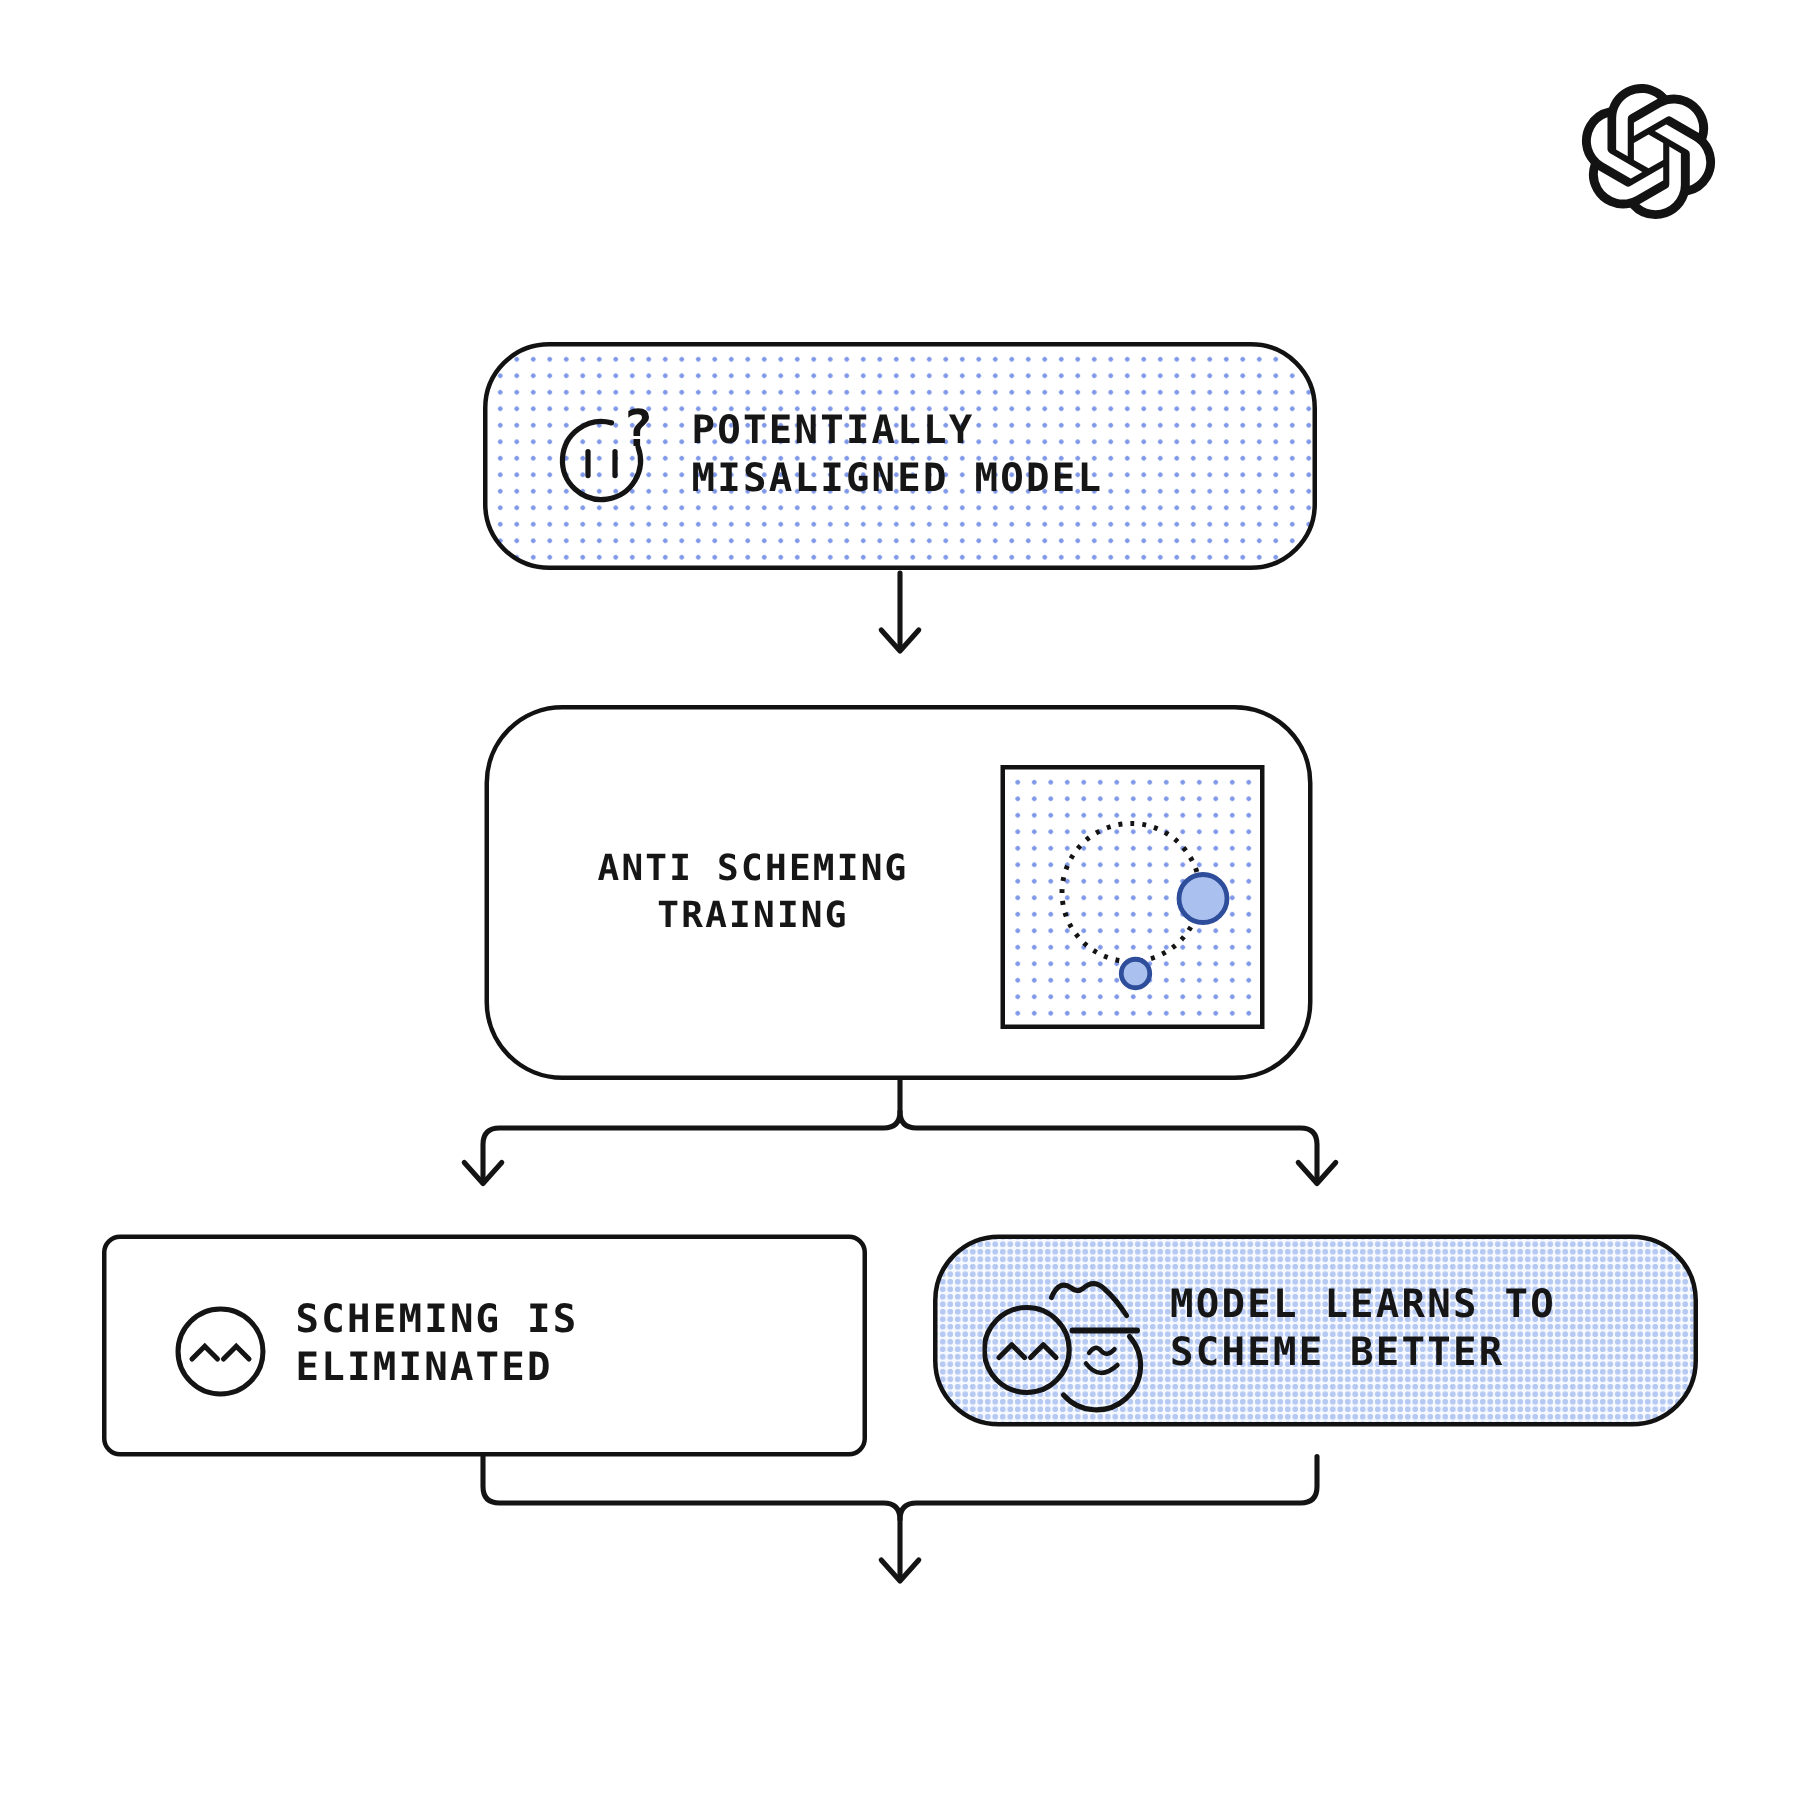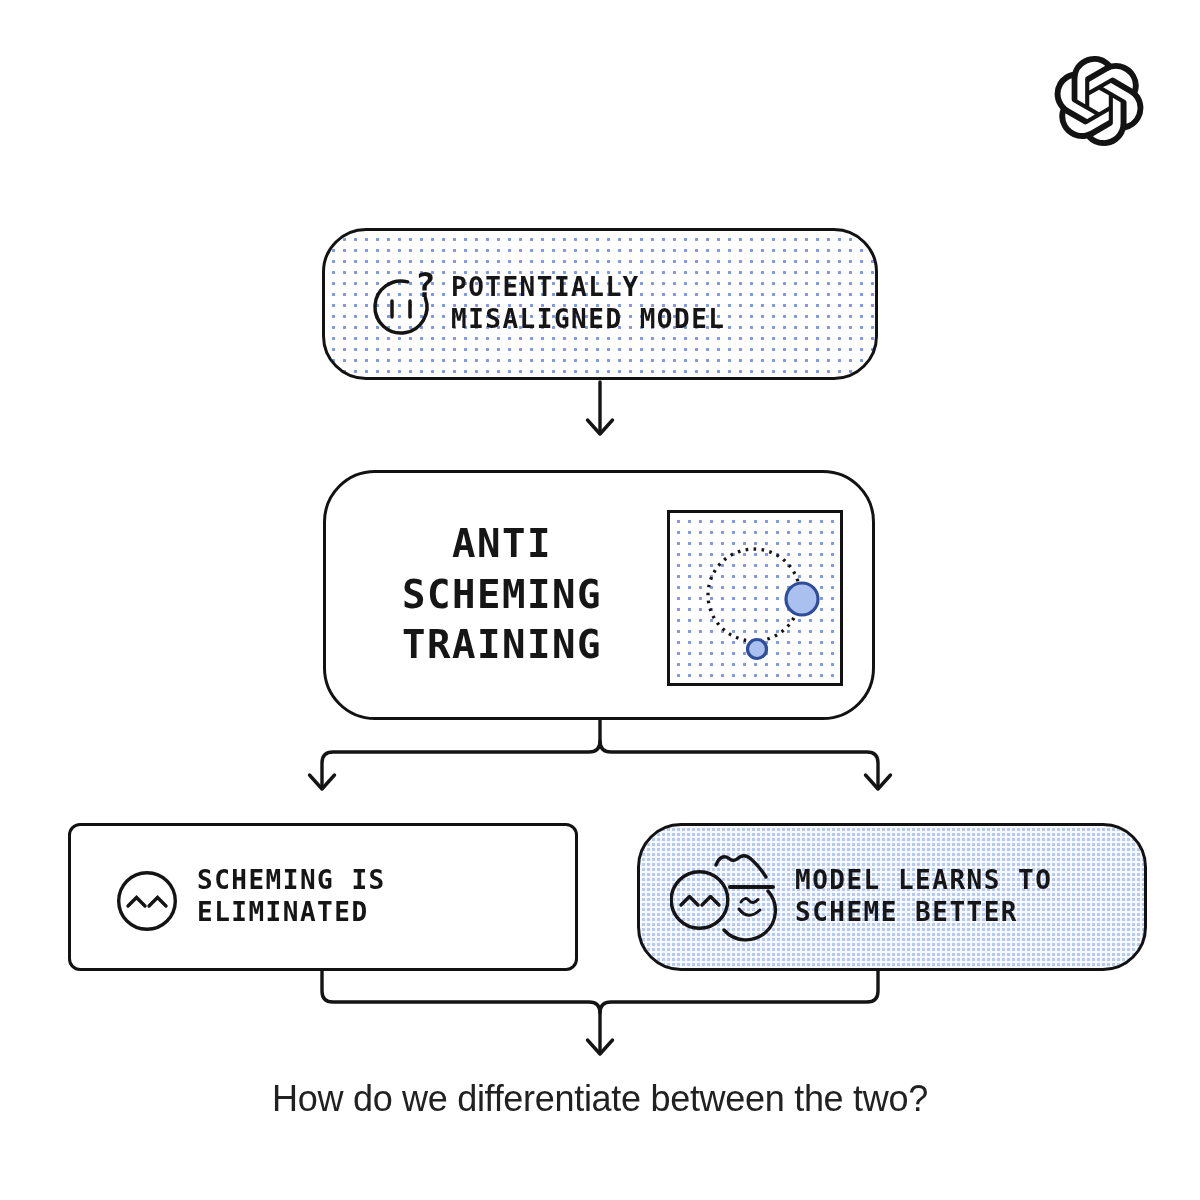--- a/index.html
+++ b/index.html
@@ -23,32 +23,32 @@
     background-size:11px 11px;background-position:3px 3px;
   }
   .dots-dense{
     background-color:#f6f9ff;
     background-image:radial-gradient(circle,#b6c9f2 1.8px,transparent 1.95px);
     background-size:5px 5px;background-position:1px 1px;
   }
   .node-top{left:322px;top:228px;width:556px;height:152px;border-radius:44px;}
   .node-mid{left:323px;top:470px;width:552px;height:250px;border-radius:52px;}
   .node-bl{left:68px;top:823px;width:510px;height:148px;border-radius:12px;}
-  .node-br{left:622px;top:823px;width:510px;height:148px;border-radius:44px;margin-left:15px;}
+  .node-br{left:622px;top:823px;width:510px;height:128px;border-radius:44px;}
   .label{
     position:absolute;font-family:"DejaVu Sans Mono","Liberation Mono",monospace;
     font-weight:700;font-size:26px;line-height:1.22;letter-spacing:1.5px;color:#161616;
     white-space:pre-line;
   }
-  .node-top .label{left:126px;top:50%;transform:translateY(-50%);}
+  .node-top .label{left:136px;top:50%;transform:translateY(-50%);}
   .node-bl .label{left:126px;top:50%;transform:translateY(-50%);}
   .node-br .label{left:155px;top:50%;transform:translateY(-50%);}
   .mid-label{
     left:30px;top:50%;transform:translateY(-50%);width:292px;text-align:center;
-    font-size:39px;line-height:1.3;
+    font-size:24px;line-height:1.3;
   }
   .icon-abs{position:absolute;}
   .illustration{
     position:absolute;left:341px;top:37px;width:176px;height:176px;
     box-sizing:border-box;border:3px solid #121212;
   }
   .footer-q{
     position:absolute;left:0;top:1078px;width:1200px;text-align:center;
     font-size:36px;font-weight:400;letter-spacing:-0.3px;color:#212121;
   }
@@ -126,15 +126,14 @@
       <path d="M69 59 Q78 71 90 60" stroke-width="3"></path>
 
       <circle cx="29.5" cy="50" r="28.3"></circle>
       <path d="M11 55 L19.5 46.5 L28 55"></path>
       <path d="M32 55 L40.5 46.5 L49 55"></path>
     </svg>
     <div class="label">MODEL LEARNS TO
 SCHEME BETTER</div>
   </div>
 
-  <div class="footer-q">How do we differentiate between the two?</div>
 
 </div>
 
 </body></html>

